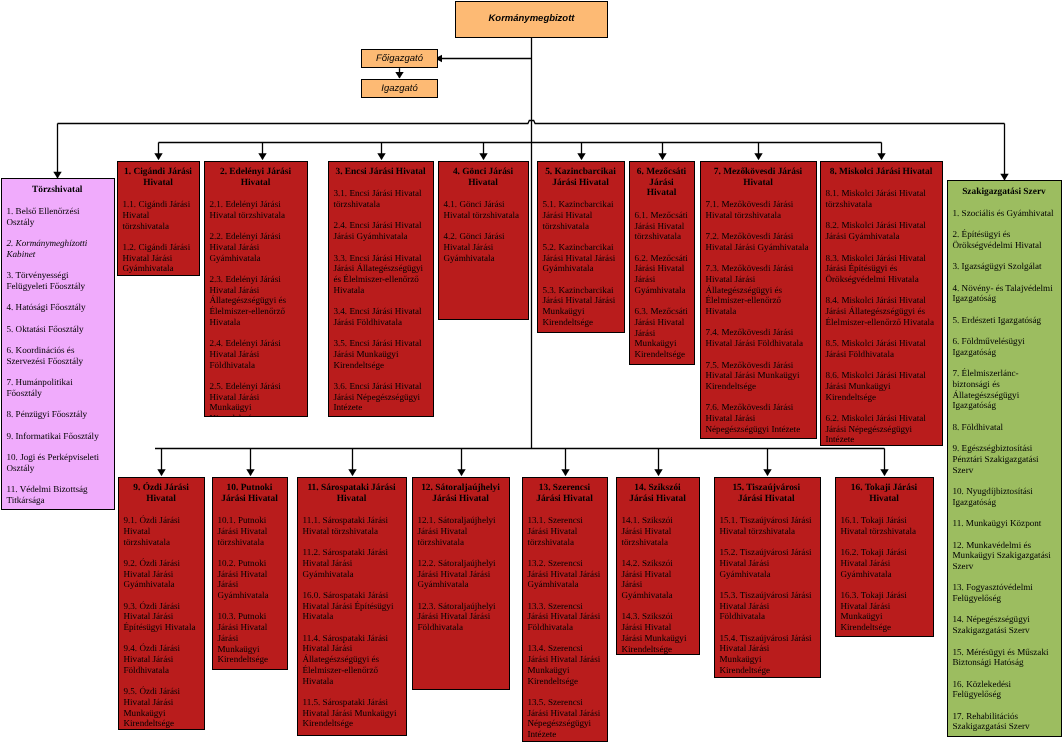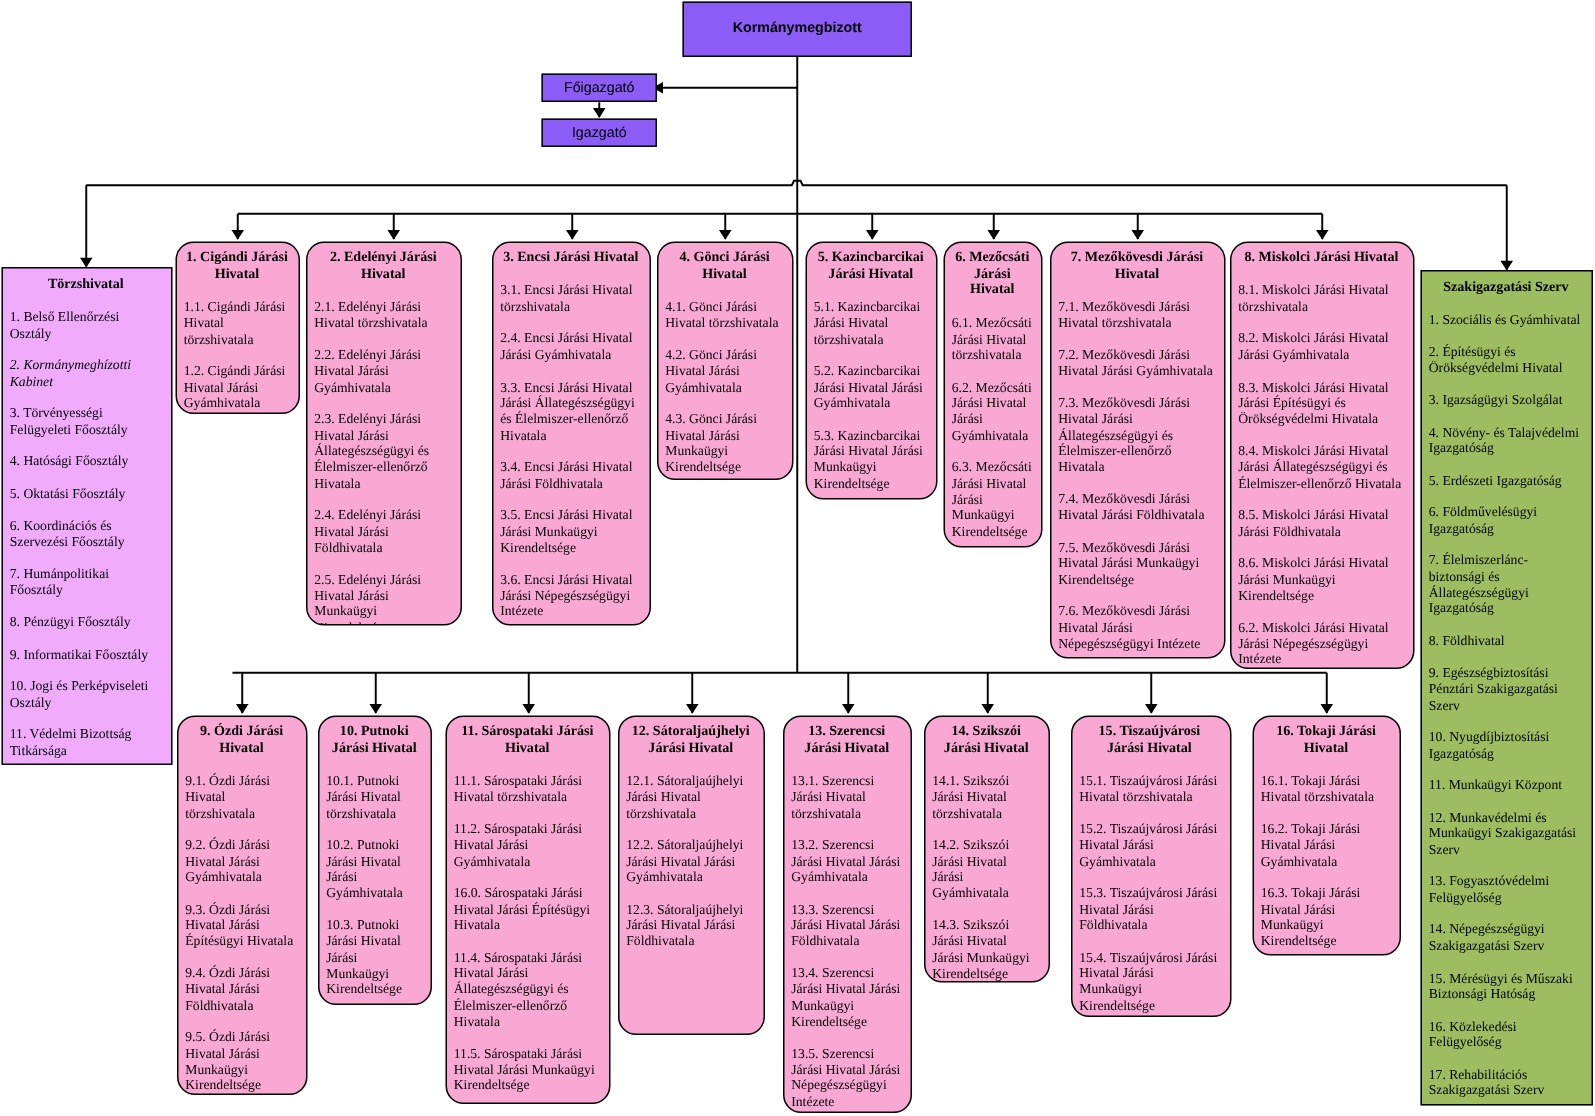--- a/index.html
+++ b/index.html
@@ -3,23 +3,23 @@
 <meta charset="utf-8">
 <title>Szervezeti abra</title>
 <style>
   html,body{margin:0;padding:0;background:#fff;}
   body{width:1063px;height:744px;overflow:hidden;
        font-family:"Liberation Serif","DejaVu Serif",serif;
        -webkit-font-smoothing:antialiased;text-rendering:geometricPrecision;}
   #canvas{position:relative;width:1063px;height:744px;background:#fff;}
   .box{position:absolute;box-sizing:border-box;border:1.2px solid #000;overflow:hidden;}
   .hd{font-weight:bold;text-align:center;}
-  .blue{background:#8b5cf6;font-family:"Liberation Sans","DejaVu Sans",sans-serif;}
+  .blue{background:#fdba74;font-family:"Liberation Sans","DejaVu Sans",sans-serif;font-style:italic;}
   .purple{background:#f0abfc;}
-  .lgreen{background:#f9a8d4;border-radius:12px;}
+  .lgreen{background:#b91c1c;}
   .dgreen{background:#9cbd60;}
   svg.conn{position:absolute;left:0;top:0;width:1063px;height:744px;}
   .t9{font-size:9.4px;line-height:10.7px;}
   .t85{font-size:9.1px;line-height:10.7px;}
 </style>
 </head>
 <body>
 
 <div id="canvas">
 <svg class="conn" viewBox="0 0 1063 744">
@@ -134,21 +134,20 @@
       <div class="t85" style="margin-bottom:10.7px;">2.4. Encsi Járási Hivatal Járási Gyámhivatala</div>
       <div class="t85" style="margin-bottom:10.7px;">3.3. Encsi Járási Hivatal Járási Állategészségügyi és Élelmiszer-ellenőrző Hivatala</div>
       <div class="t85" style="margin-bottom:10.7px;">3.4. Encsi Járási Hivatal Járási Földhivatala</div>
       <div class="t85" style="margin-bottom:10.7px;">3.5. Encsi Járási Hivatal Járási Munkaügyi Kirendeltsége</div>
       <div class="t85" style="margin-bottom:10.7px;">3.6. Encsi Járási Hivatal Járási Népegészségügyi Intézete</div>
     </div>
 <div class="box lgreen" style="left:438px;top:161px;width:91px;height:159px;padding:5px 5.5px 0 4.5px;">
       <div class="hd t9" style="margin-bottom:10.7px;">4. Gönci Járási Hivatal</div>
       <div class="t85" style="margin-bottom:10.7px;">4.1. Gönci Járási Hivatal törzshivatala</div>
       <div class="t85" style="margin-bottom:10.7px;">4.2. Gönci Járási Hivatal Járási Gyámhivatala</div>
-      <div class="t85" style="margin-bottom:10.7px;">4.3. Gönci Járási Hivatal Járási Munkaügyi Kirendeltsége</div>
     </div>
 <div class="box lgreen" style="left:537px;top:161px;width:88px;height:172px;padding:5px 5.5px 0 4.5px;">
       <div class="hd t9" style="margin-bottom:10.7px;">5. Kazincbarcikai Járási Hivatal</div>
       <div class="t85" style="margin-bottom:10.7px;">5.1. Kazincbarcikai Járási Hivatal törzshivatala</div>
       <div class="t85" style="margin-bottom:10.7px;">5.2. Kazincbarcikai Járási Hivatal Járási Gyámhivatala</div>
       <div class="t85" style="margin-bottom:10.7px;">5.3. Kazincbarcikai Járási Hivatal Járási Munkaügyi Kirendeltsége</div>
     </div>
 <div class="box lgreen" style="left:629px;top:161px;width:66px;height:204px;padding:5px 5.5px 0 4.5px;">
       <div class="hd t9" style="margin-bottom:10.7px;">6. Mezőcsáti Járási Hivatal</div>
       <div class="t85" style="margin-bottom:10.7px;">6.1. Mezőcsáti Járási Hivatal törzshivatala</div>

